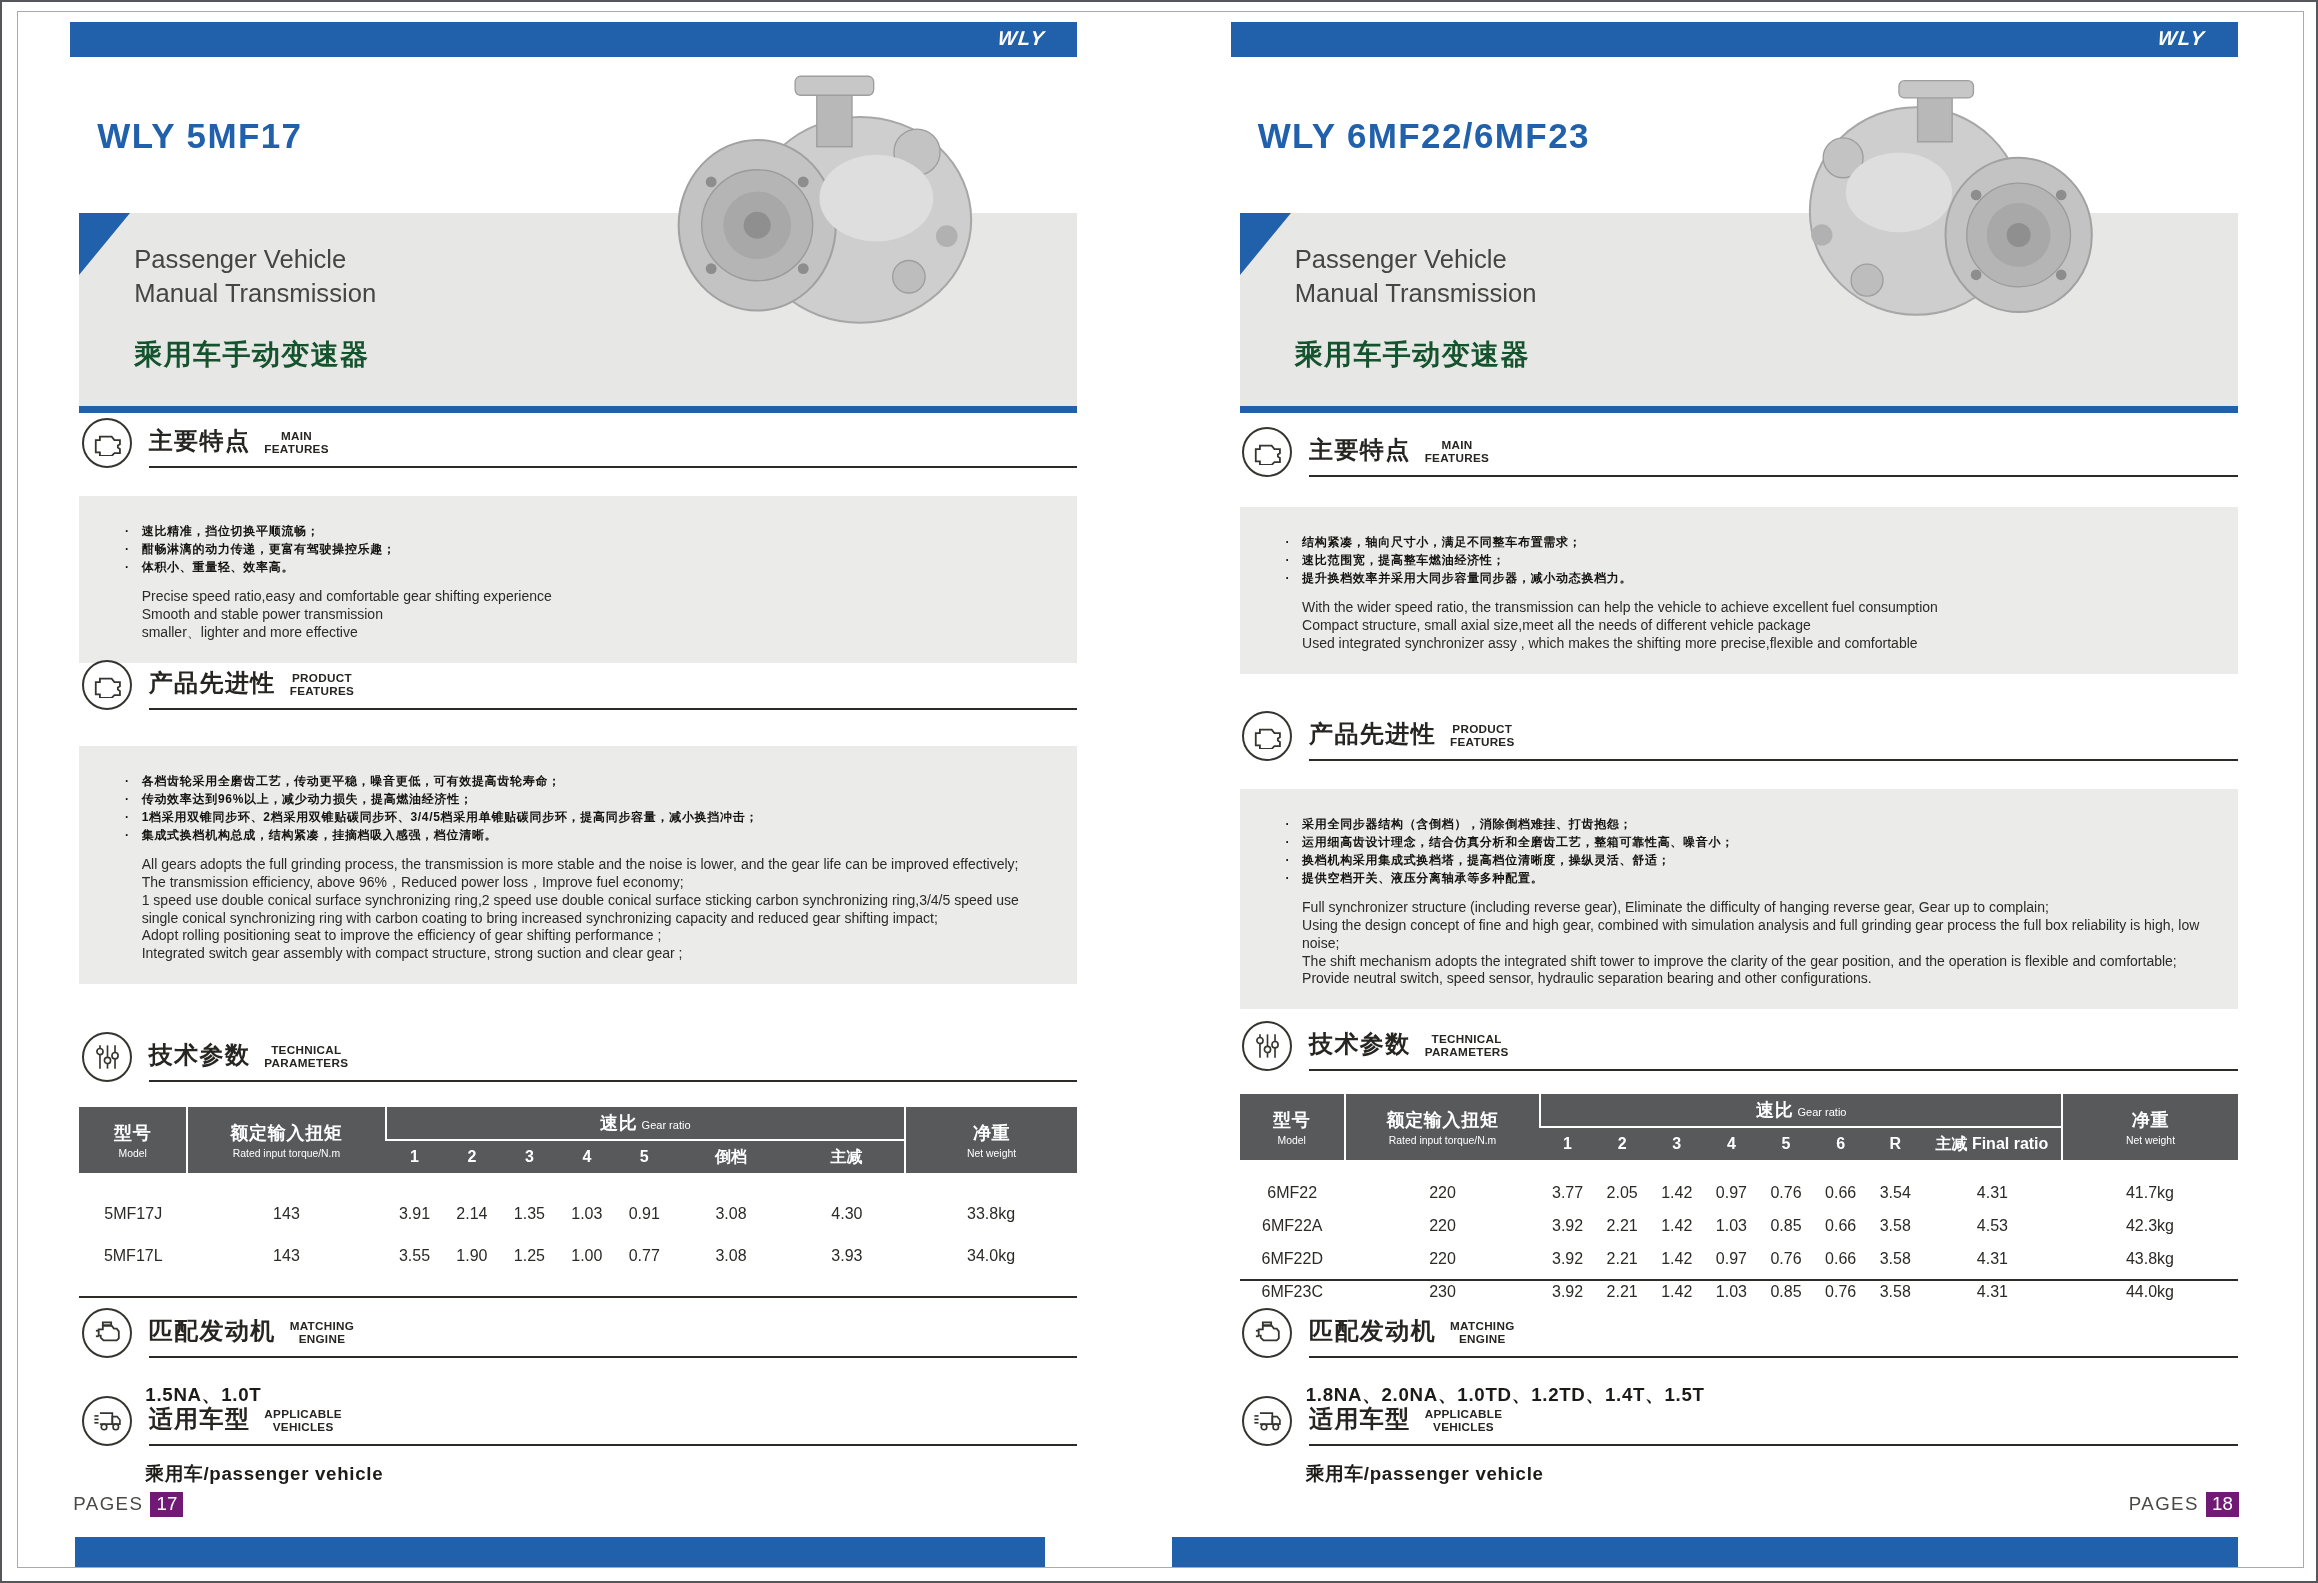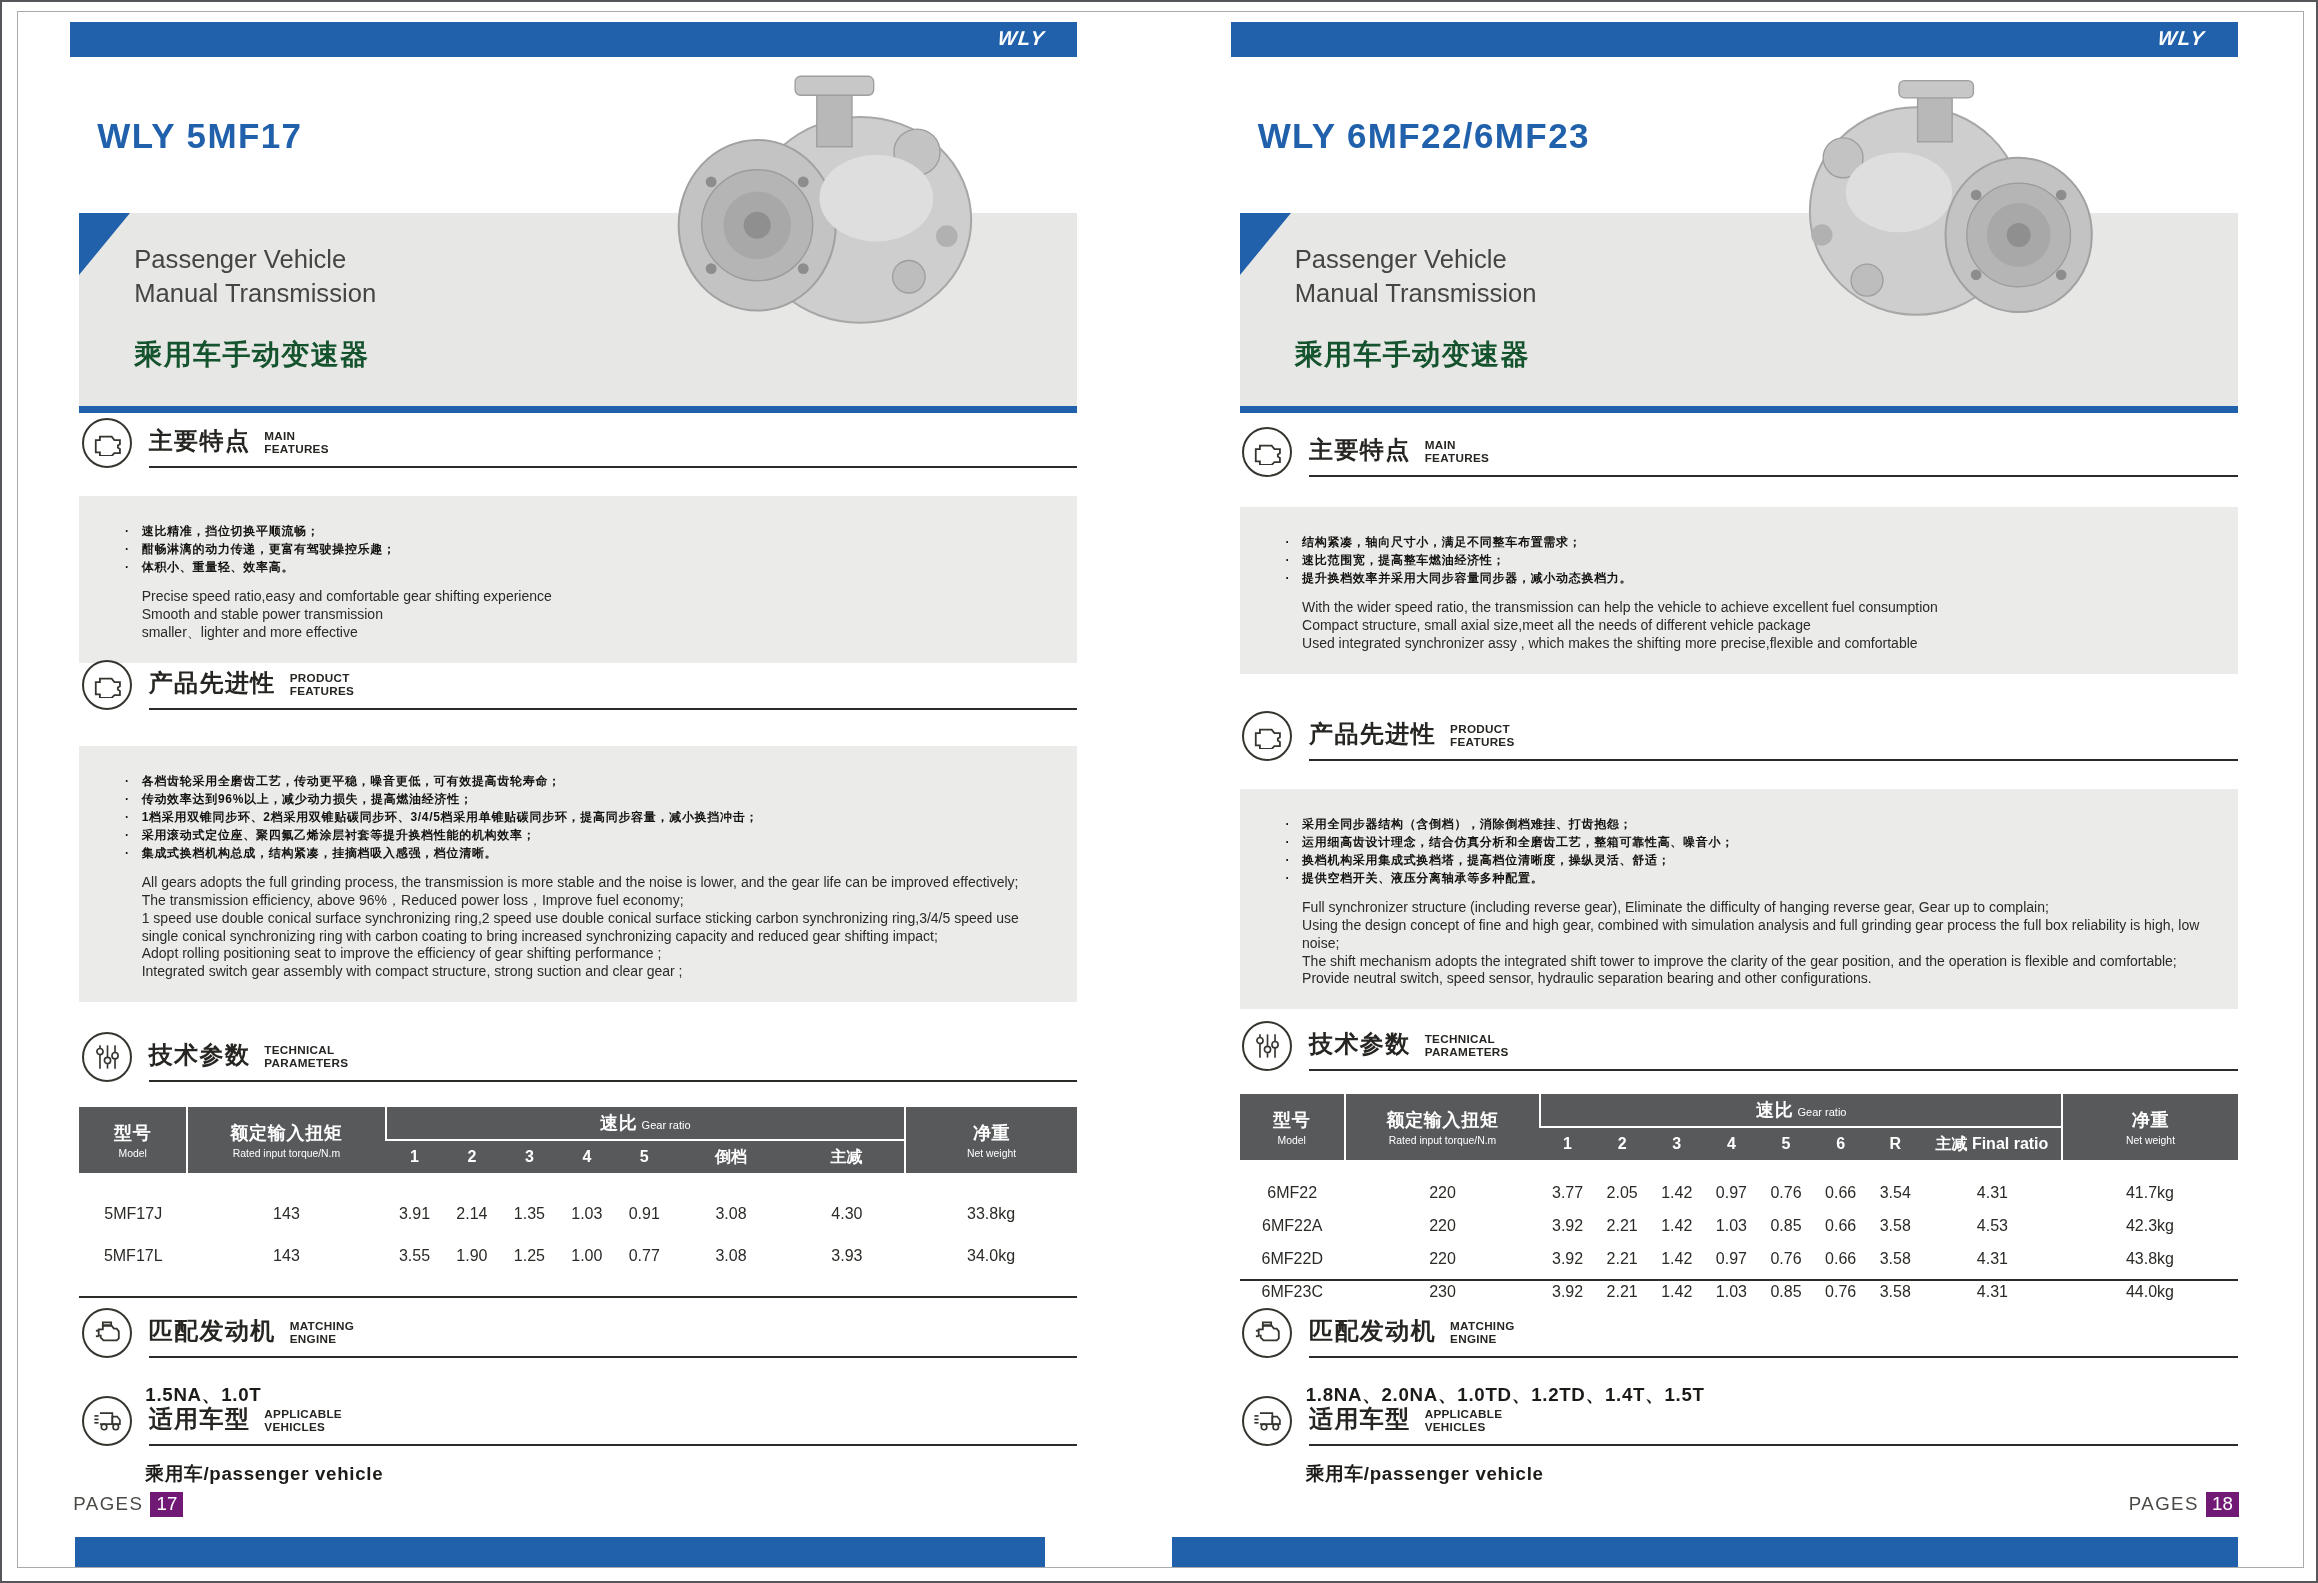--- a/index.html
+++ b/index.html
@@ -31,21 +31,21 @@
   .photo{position:absolute;z-index:2;}
   .page.pg0 .photo{left:639px;top:59px;width:325px;height:276px;}
   .page.pg1 .photo{left:614px;top:66px;width:349px;height:266px;}
 
   
   .sec{position:absolute;left:calc(var(--cl) + 2.8px);width:calc(var(--cw) - 2.8px);
     display:flex;align-items:flex-start;z-index:3;}
   .sec-icon{width:46px;height:46px;border:2.8px solid #35342f;border-radius:50%;flex:none;
     display:flex;align-items:center;justify-content:center;background:#fff;}
   .sec-head{flex:1;margin-left:16.6px;margin-top:7px;display:flex;align-items:flex-end;gap:14px;
-    border-bottom:2.8px solid #2c2b27;padding-bottom:9px;}
+    border-bottom:2.8px solid #2c2b27;padding-bottom:9px;text-align:center;}
   .sec-zh{font-size:24px;font-weight:900;color:#262521;letter-spacing:1.4px;white-space:nowrap;}
   .sec-en{font-size:11.7px;font-weight:bold;line-height:1.05;letter-spacing:0.3px;color:#262521;padding-bottom:2.1px;white-space:nowrap;}
 
   
   .fbox{position:absolute;left:var(--cl);width:var(--cw);background:#ebebe9;
     padding:26px 29px 21px 43px;box-sizing:border-box;z-index:2;}
   .cn-bullets .cnb{position:relative;padding-left:19.4px;font-size:12px;font-weight:bold;
     line-height:1.5;color:#141310;letter-spacing:0.7px;}
   .cn-bullets .cnb::before{content:"·";position:absolute;left:2.8px;font-weight:900;}
   .en-lines{margin-top:12.4px;padding-left:19.4px;}
@@ -171,21 +171,20 @@
           <div>PRODUCT</div>
           <div>FEATURES</div>
         </span>
       </div>
     </div>
     <div class="fbox box-prod">
       <div class="cn-bullets">
           <div class="cnb">各档齿轮采用全磨齿工艺，传动更平稳，噪音更低，可有效提高齿轮寿命；</div>
           <div class="cnb">传动效率达到96%以上，减少动力损失，提高燃油经济性；</div>
           <div class="cnb">1档采用双锥同步环、2档采用双锥贴碳同步环、3/4/5档采用单锥贴碳同步环，提高同步容量，减小换挡冲击；</div>
-          <div class="cnb">采用滚动式定位座、聚四氟乙烯涂层衬套等提升换档性能的机构效率；</div>
           <div class="cnb">集成式换档机构总成，结构紧凑，挂摘档吸入感强，档位清晰。</div>
         </div>
       <div class="en-lines">
           <div class="enl">All gears adopts the full grinding process, the transmission is more stable and the noise is lower, and the gear life can be improved effectively;</div>
           <div class="enl">The transmission efficiency, above 96%，Reduced power loss，Improve fuel economy;</div>
           <div class="enl">1 speed use double conical surface synchronizing ring,2 speed use double conical surface sticking carbon synchronizing ring,3/4/5 speed use</div>
           <div class="enl">single conical synchronizing ring with carbon coating to bring increased synchronizing capacity and reduced gear shifting impact;</div>
           <div class="enl">Adopt rolling positioning seat to improve the efficiency of gear shifting performance ;</div>
           <div class="enl">Integrated switch gear assembly with compact structure, strong suction and clear gear ;</div>
         </div>

